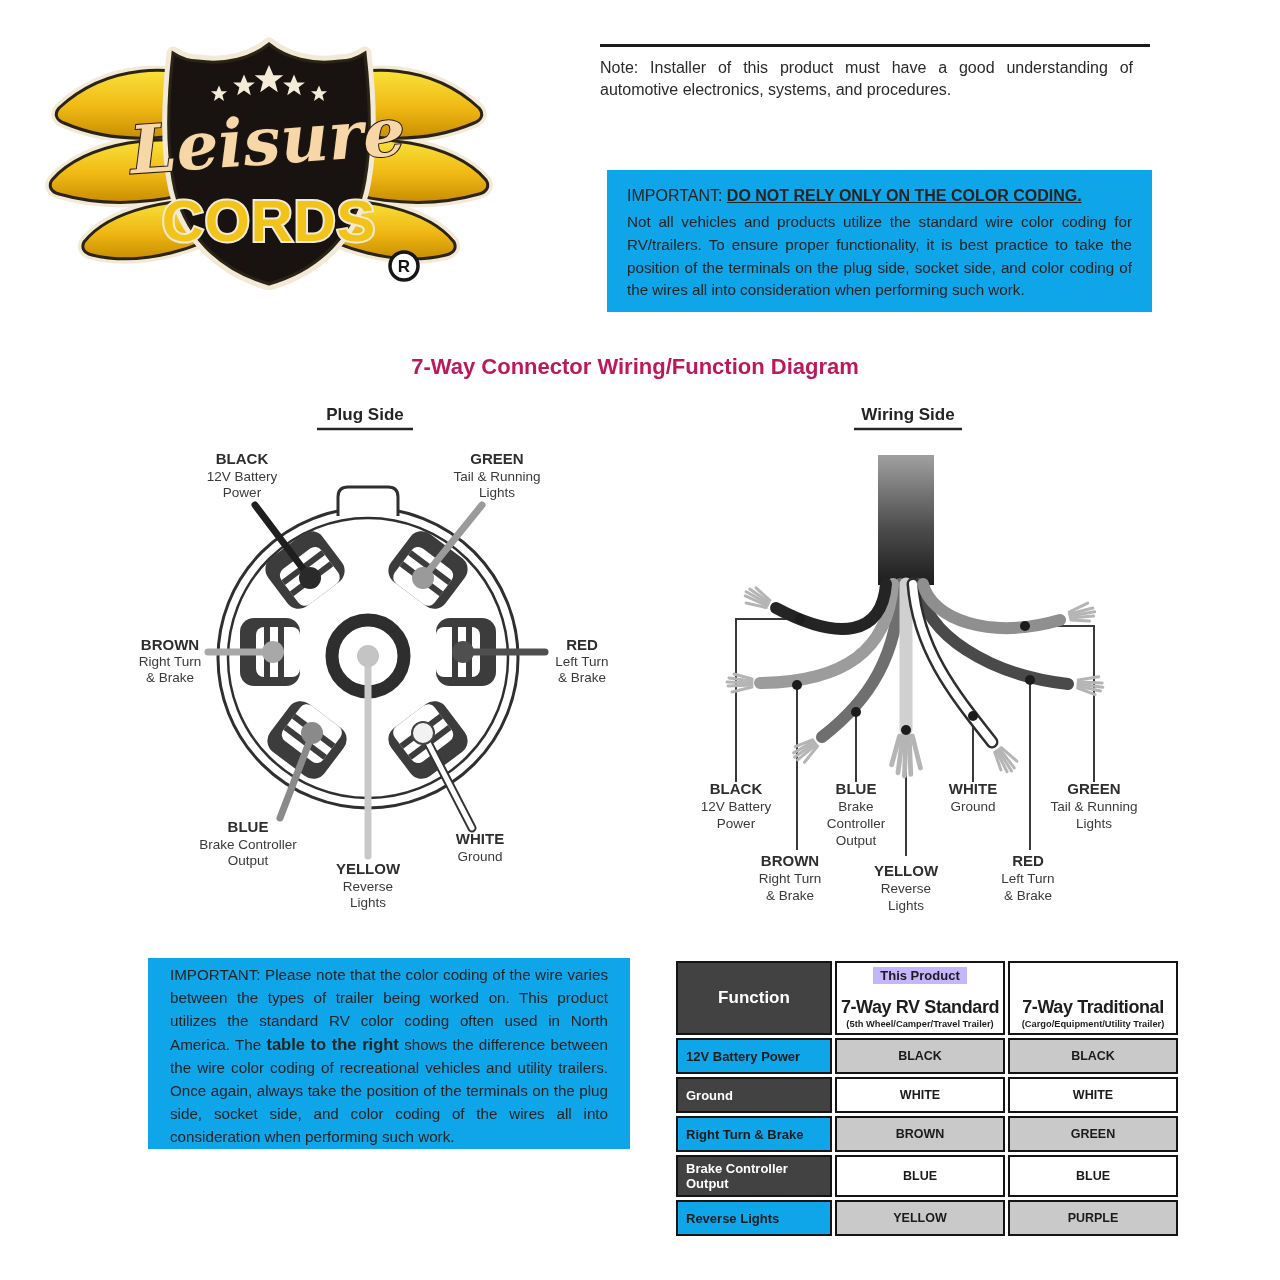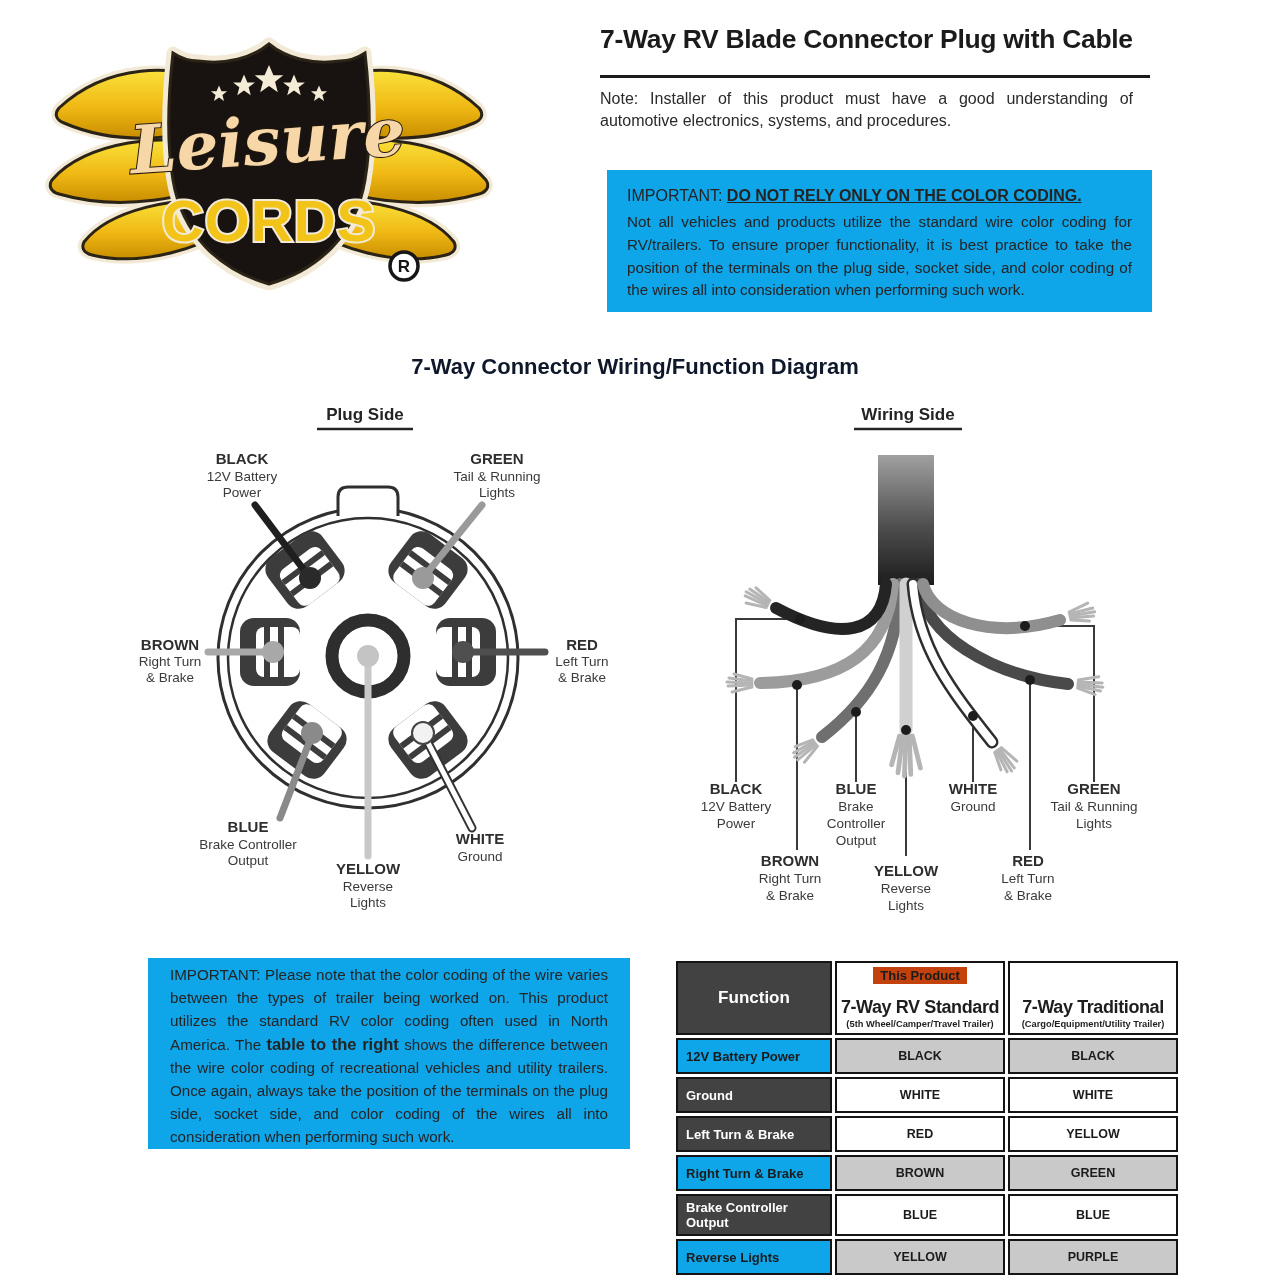--- a/index.html
+++ b/index.html
@@ -14,33 +14,33 @@
 
   
   .warnbox{background:#0ea5e9;color:#242424;}
   .warnbox.top{padding:17px 20px 10px 20px;}
   .warnbox.bottom{padding:6px 22px 10px 22px;margin-left:18px;}
   .warnhead{font-size:16px;font-weight:normal;margin-bottom:6px;}
   .warnhead .u{font-weight:bold;text-decoration:underline;}
   .warnbox p{font-size:15.2px;line-height:1.5;text-align:justify;margin:0;}
   .warnbox strong{font-size:16.5px;}
 
-  .diagram-heading{font-size:22px;font-weight:bold;text-align:center;margin:0;color:#0f172a;}
+  .diagram-heading{font-size:22px;font-weight:bold;text-align:center;margin:0;color:#be185d;}
 
   
   .stitle{font-size:17px;font-weight:bold;fill:#242424;}
   .tname{font-size:15px;font-weight:bold;fill:#2e2e2e;text-anchor:middle;}
   .tsub{font-size:13.5px;fill:#3a3a3a;text-anchor:middle;}
 
   
   table.wiring-table{border-collapse:separate;border-spacing:3px;background:#fff;}
   .wiring-table td,.wiring-table th{border:2px solid #141414;}
   .th-fn{background:#424242;color:#fff;font-size:17px;font-weight:bold;text-align:center;width:150px;}
   .th-col{background:#fff;text-align:center;vertical-align:top;padding:2px 2px 4px 2px;width:162px;}
-  .badge{display:inline-block;background:#c2410c;color:#1b1b1b;font-size:13px;font-weight:bold;
+  .badge{display:inline-block;background:#c4b5fd;color:#1b1b1b;font-size:13px;font-weight:bold;
          padding:1px 7px;margin-top:2px;}
   .badge.hidden{visibility:hidden;}
   .colname{font-size:18px;font-weight:bold;letter-spacing:-0.4px;margin-top:13px;}
   .colsub{font-size:9.3px;font-weight:bold;margin-top:1px;}
   .fn{font-size:13px;font-weight:bold;padding:4px 8px;background:#0ea5e9;color:#1b1b1b;height:24px;}
   .fn.dark{background:#424242;color:#fff;}
   .val{font-size:12.5px;font-weight:bold;text-align:center;background:#fff;color:#1b1b1b;}
   .val.gray{background:#c9c9c9;}
 </style>
 </head>
@@ -95,21 +95,20 @@
     <text x="243" y="136" text-anchor="middle" transform="rotate(-4 243 136)" style="font-family:'DejaVu Serif',serif;font-style:italic;font-weight:bold;font-size:66px;" fill="#f7d7a8" stroke="#231a10" stroke-width="2" paint-order="stroke">Leisure</text>
     <text x="243" y="213" text-anchor="middle" style="font-family:'Liberation Sans',sans-serif;font-weight:bold;font-size:58px;letter-spacing:1px;" fill="#f2c318" stroke="#f2ead6" stroke-width="4" paint-order="stroke">CORDS</text>
 
     <g>
       <circle cx="378" cy="238" r="14" fill="#fff" stroke="#161616" stroke-width="3.5"></circle>
       <text x="378" y="244" text-anchor="middle" style="font-size:17px;font-weight:bold;" fill="#161616">R</text>
     </g>
   </svg>
 
   <div class="abs" style="left:600px;top:24px;width:550px">
-    <h1 class="title">7-Way RV Blade Connector Plug with Cable</h1>
     <div class="rule"></div>
     <p class="note">Note: Installer of this product must have a good understanding of automotive electronics, systems, and procedures.</p>
   </div>
 
   <div class="abs warnbox top" style="left:607px;top:170px;width:505px;height:115px">
     <div class="warnhead">
       <span>IMPORTANT: </span><span class="u">DO NOT RELY ONLY ON THE COLOR CODING.</span>
     </div>
     <p>Not all vehicles and products utilize the standard wire color coding for RV/trailers.  To ensure proper functionality, it is best practice to take the position of the terminals on the plug side, socket side, and color coding of the wires all into consideration when performing such work.</p>
   </div>
@@ -315,25 +314,20 @@
       <td class="fn">12V Battery Power</td>
       <td class="val gray">BLACK</td>
       <td class="val gray">BLACK</td>
     </tr>
     <tr>
       <td class="fn dark">Ground</td>
       <td class="val">WHITE</td>
       <td class="val">WHITE</td>
     </tr>
     <tr>
-      <td class="fn dark">Left Turn &amp; Brake</td>
-      <td class="val">RED</td>
-      <td class="val">YELLOW</td>
-    </tr>
-    <tr>
       <td class="fn">Right Turn &amp; Brake</td>
       <td class="val gray">BROWN</td>
       <td class="val gray">GREEN</td>
     </tr>
     <tr>
       <td class="fn dark">Brake Controller Output</td>
       <td class="val">BLUE</td>
       <td class="val">BLUE</td>
     </tr>
     <tr>

